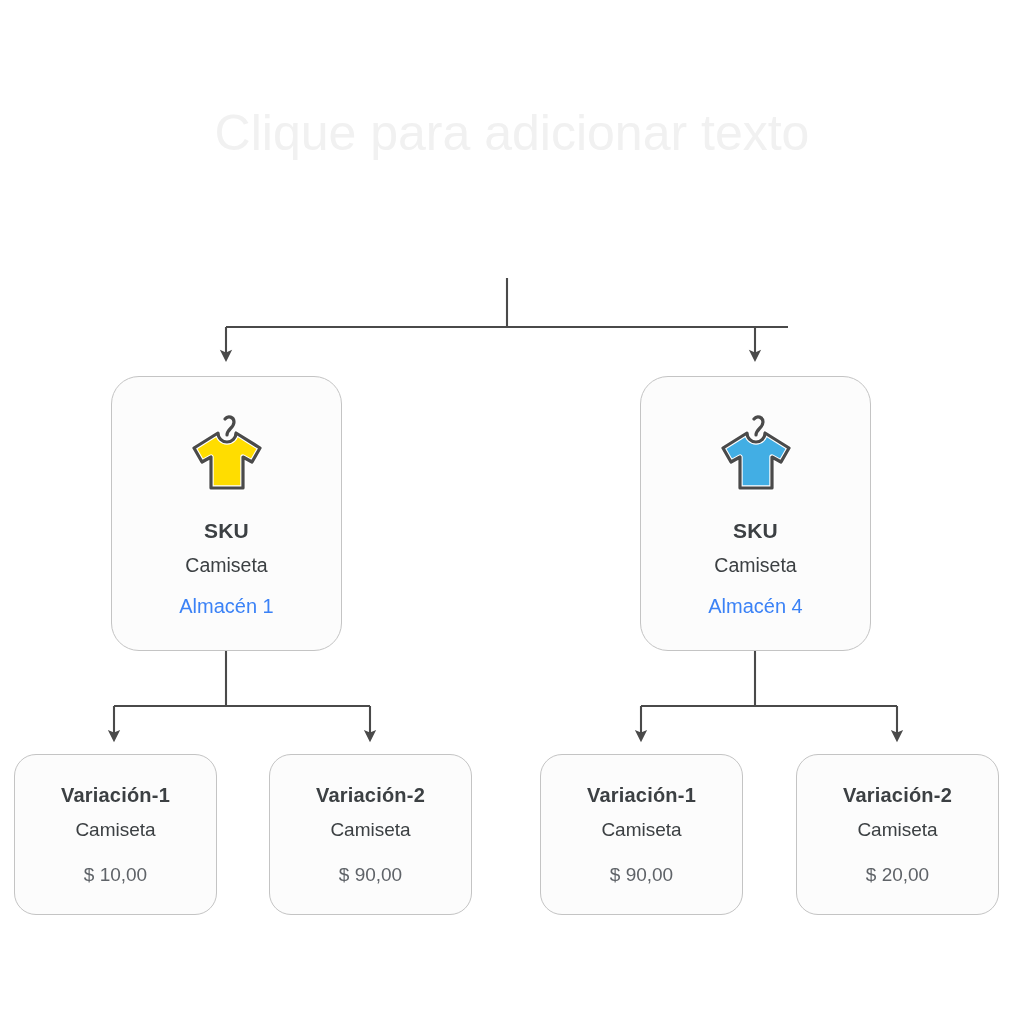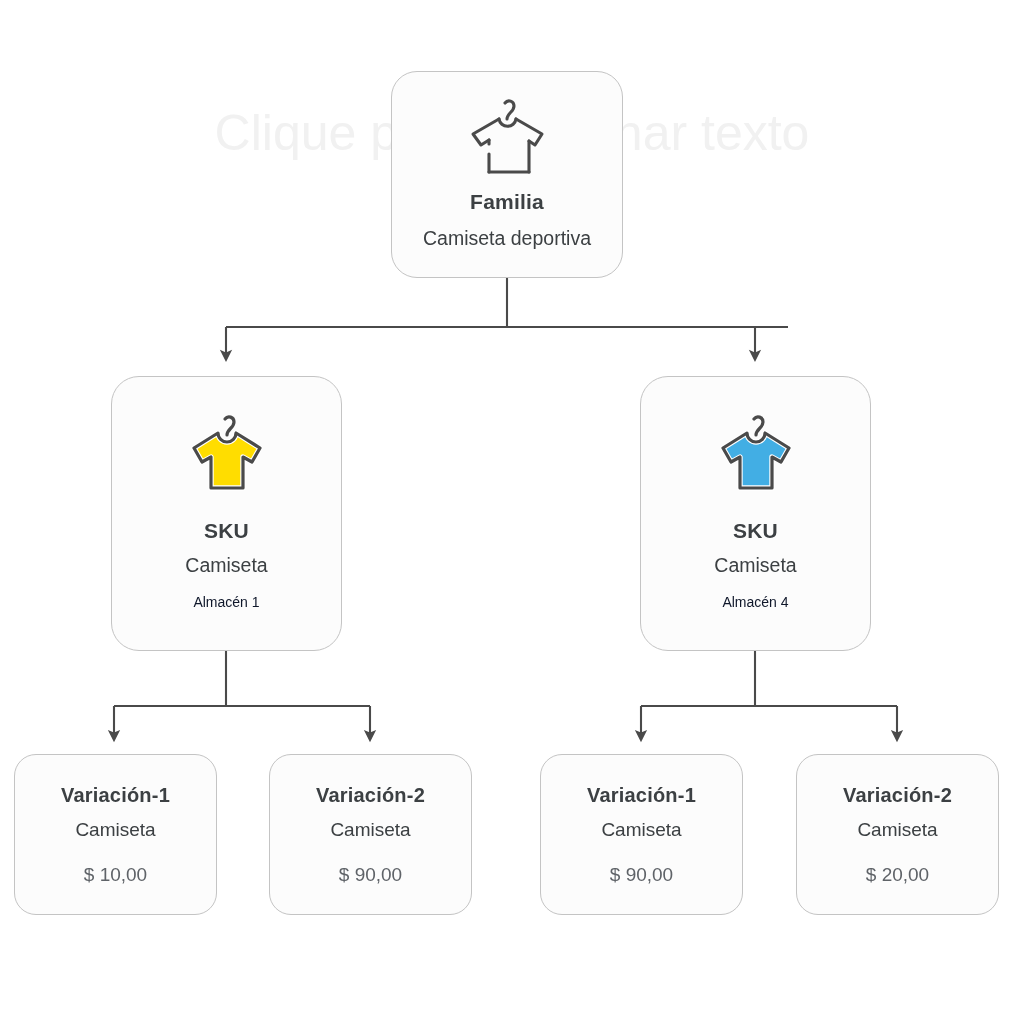--- a/index.html
+++ b/index.html
@@ -104,23 +104,23 @@
     text-align: center;
   }
   .sub {
     font-size: 19.5px;
     font-weight: normal;
     color: #3c4043;
     line-height: 1.1;
     text-align: center;
   }
   .sub2 {
-    font-size: 14px;
+    font-size: 20px;
     font-weight: normal;
-    color: #0f172a;
+    color: #3b82f6;
     line-height: 1.1;
     text-align: center;
   }
 
   .node-root .ttl { margin-top: 14px; }
   .node-root .sub { margin-top: 15px; }
 
   .node-sku .ttl  { margin-top: 20px; font-size: 21px; }
   .node-sku .sub  { margin-top: 13px; }
   .node-sku .sub2 { margin-top: 18px; }
@@ -167,43 +167,20 @@
     </g>
 
     <g fill="none" stroke="#4a4a4a" stroke-width="2.1">
       <path d="M755,651 L755,706"></path>
       <path d="M641,706 L897,706"></path>
       <path d="M641,706 L641,736" marker-end="url(#arrow)"></path>
       <path d="M897,706 L897,736" marker-end="url(#arrow)"></path>
     </g>
   </svg>
 
-  <div class="node node-root">
-    <span class="icon-wrap">
-      <svg width="96" height="86" viewBox="0 0 96 86">
-        <g fill="none" stroke="#4a4a4a" stroke-width="3.1" stroke-linecap="round" stroke-linejoin="round">
-
-          <path d="M48 29 C48 23 55 22 55 16 C55 11 49 9 46 13"></path>
-
-          <path d="M40 29 A8.6 8.6 0 0 0 57 29"></path>
-
-          <path d="M40 29 L14 44 L22 55 L30 50"></path>
-
-          <path d="M57 29 L83 44 L76 55 L70 51"></path>
-
-          <path d="M30 50 L30 58" stroke-dasharray="4 5"></path>
-          <path d="M30 64 L30 82"></path>
-          <path d="M70 51 L70 82"></path>
-          <path d="M30 82 L70 82"></path>
-        </g>
-      </svg>
-    </span>
-    <div class="ttl">Familia</div>
-    <div class="sub">Camiseta deportiva</div>
-  </div>
 
   <div class="node node-sku left">
     <span class="icon-wrap">
       <svg width="92" height="92" viewBox="0 0 92 92">
 
         <path d="M46 28 C46 22 53 21 53 15 C53 10 47 8 44 12" fill="none" stroke="#4a4a4a" stroke-width="3.2" stroke-linecap="round"></path>
 
         <path d="M37 26 L13 41 L21 55 L30 50 L30 81 L62 81 L62 50 L71 55 L79 41 L55 26
                  A9 9 0 0 1 37 26 Z" fill="#FFDD00" stroke="#ffffff" stroke-width="5.4" stroke-linejoin="round"></path>
         <path d="M37 26 L13 41 L21 55 L30 50 L30 81 L62 81 L62 50 L71 55 L79 41 L55 26

